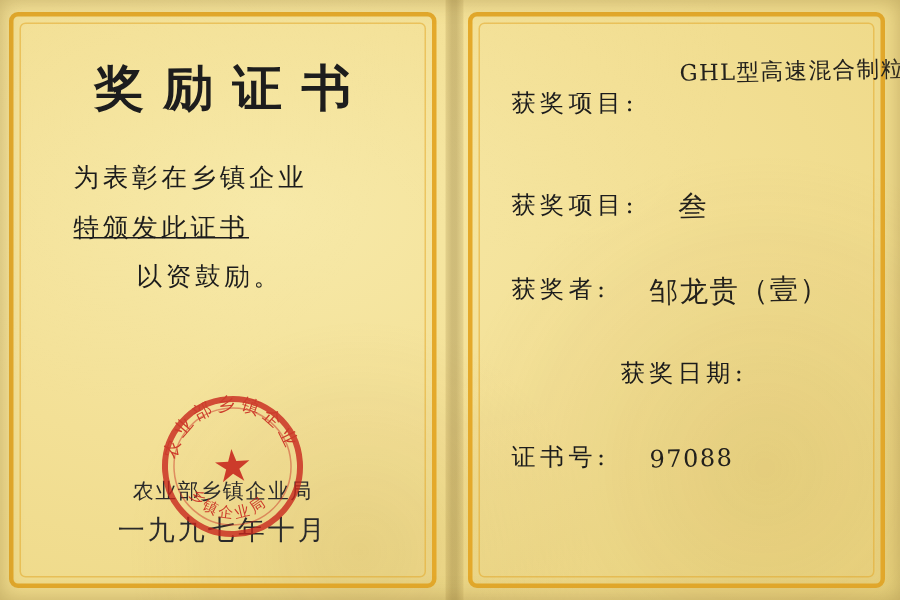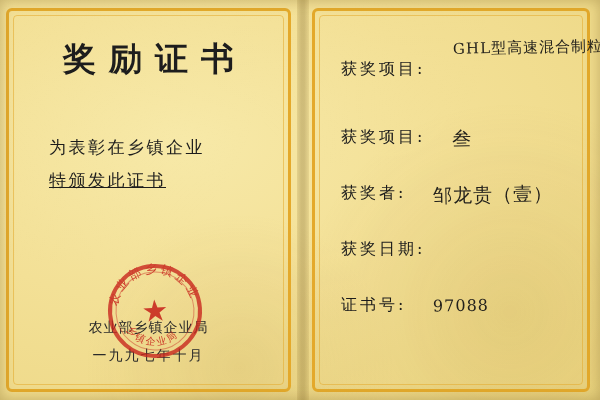--- a/index.html
+++ b/index.html
@@ -105,41 +105,41 @@
   #body-text {
     position: absolute;
     top: 92px;
     left: 26px;
     right: 22px;
     color: #1c1c1c;
     font-size: 17px;
     line-height: 33px;
     letter-spacing: 2.5px;
   }
-  .line-1 { text-indent: 14px; margin-top: 28px; }
+  .line-1 { text-indent: 14px; }
   .line-4 { text-indent: 14px; text-decoration: underline; }
   .line-5 { text-indent: 56px; }
 
   #issuer {
     position: absolute;
     bottom: 52px;
     left: 0;
     right: 0;
     text-align: center;
     font-size: 14px;
     letter-spacing: 1px;
     color: #2a2a2a;
   }
   #issue-date {
     position: absolute;
     bottom: 24px;
     left: 0;
     right: 0;
     text-align: center;
-    font-size: 14px;
+    font-size: 18px;
     letter-spacing: 2px;
     color: #2a2a2a;
   }
 
   
   #seal {
     position: absolute;
     left: 94px;
     bottom: 26px;
     width: 104px;
@@ -181,21 +181,21 @@
   #field-project .field-value {
     position: absolute;
     left: 104px;
     top: -24px;
     width: 180px;
     font-size: 15px;
     line-height: 24px;
   }
   #field-level   { top: 116px; }
   #field-winner  { top: 172px; }
-  #field-date    { top: 228px; }
+  #field-date    { top: 228px; text-align: center; }
   #field-number  { top: 284px; }
 
   #field-level .field-value,
   #field-winner .field-value,
   #field-number .field-value {
     margin-left: 22px;
   }
 
   .val-big { font-size: 19px; }
 
@@ -212,20 +212,21 @@
 
   <div class="spine"></div>
 
   <div class="panel" id="panel-left">
 
     <div id="title">奖励证书</div>
 
     <div id="body-text">
       <div class="line-1">为表彰在乡镇企业</div>
       <div class="line-4">特颁发此证书</div>
+      <div class="line-5">以资鼓励。</div>
     </div>
 
     <div id="issuer">农业部乡镇企业局</div>
 
     <div id="issue-date">一九九七年十月</div>
 
     <div id="seal">
       <svg width="104" height="104" viewBox="0 0 104 104">
         <defs>
           <path id="arcTop" d="M 14,52 A 38,38 0 0 1 90,52"></path>

